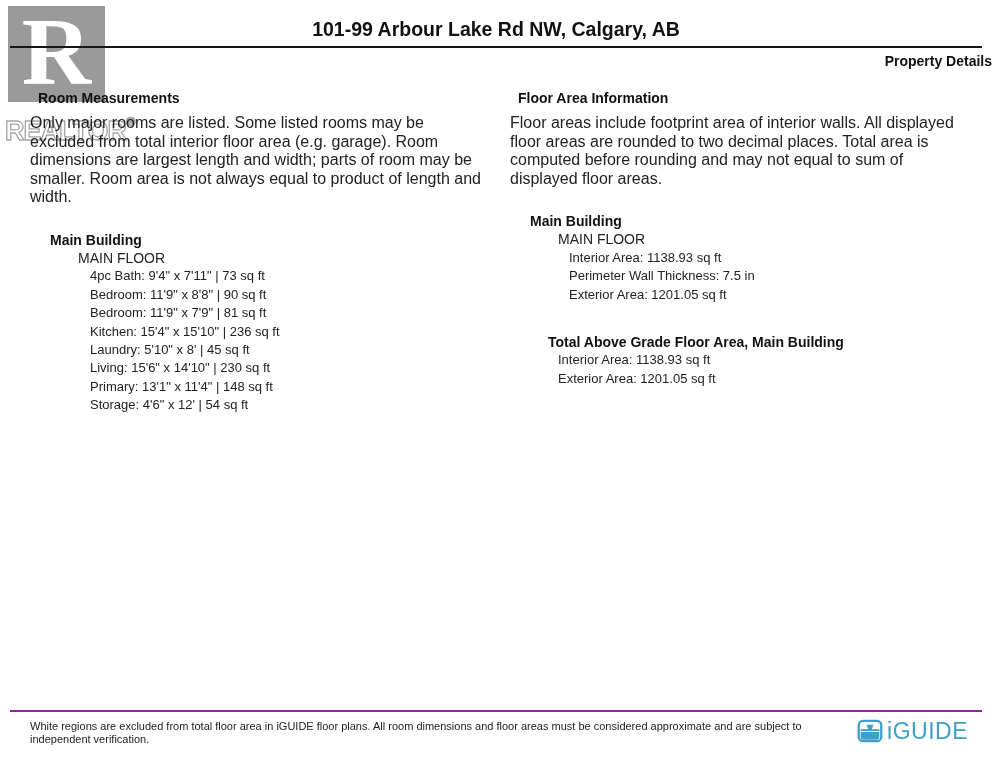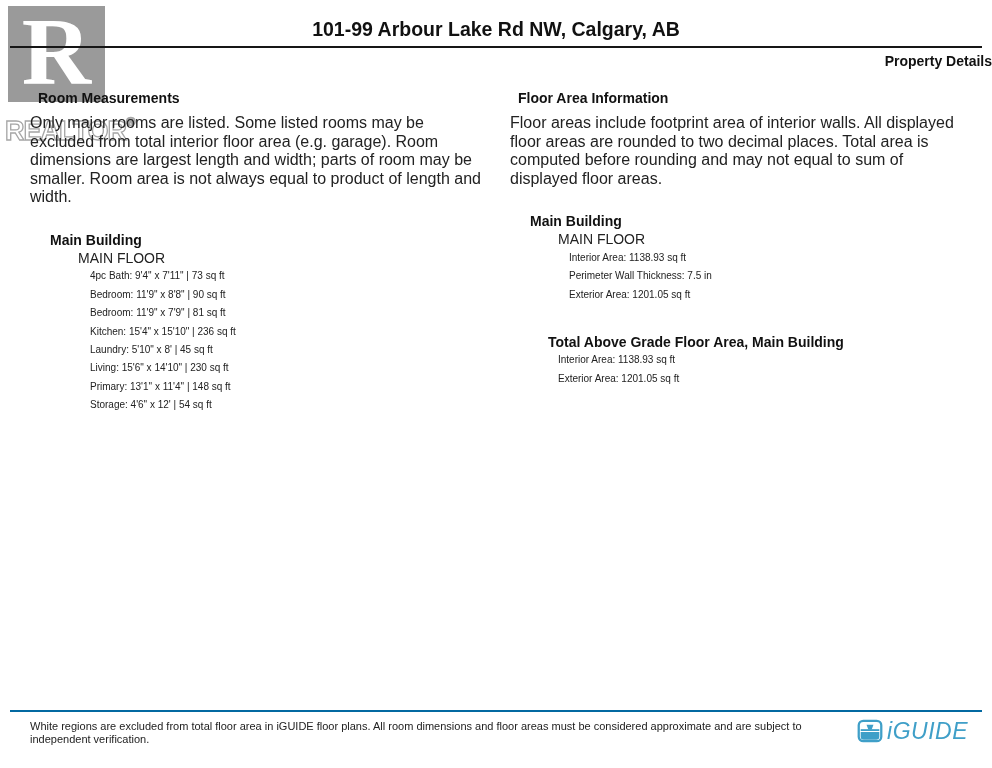--- a/index.html
+++ b/index.html
@@ -106,39 +106,39 @@
     margin-left: 48px;
     font-size: 14px;
     line-height: 18.4px;
     color: #222;
   }
   .item-list { list-style: none; }
   .room-list { margin-left: 60px; }
   .stat-list { margin-left: 59px; }
   .total-list { margin-left: 48px; }
   .item-list li {
-    font-size: 10px;
+    font-size: 13px;
     line-height: 18.4px;
     color: #222;
     white-space: nowrap;
   }
   .total-group { margin-top: 29px; }
   .total-heading {
     margin-left: 38px;
     font-weight: bold;
     font-size: 14px;
     line-height: 18.4px;
     color: #111;
   }
 
   
   .footer {
     position: absolute;
     left: 10px; right: 10px; top: 710px;
-    border-top: 2px solid #0369a1;
+    border-top: 2px solid #a21caf;
     display: flex;
     justify-content: space-between;
     align-items: flex-start;
     z-index: 1;
   }
   .footer-text {
     padding: 8px 0 0 20px;
     font-size: 11px;
     line-height: 13px;
     color: #222;
@@ -146,21 +146,20 @@
   .brand {
     display: flex;
     align-items: center;
     margin: 6px 14px 0 0;
   }
   .brand-icon { display: block; margin-right: 4px; }
   .brand-text {
     font-size: 23px;
     line-height: 26px;
     letter-spacing: 0.5px;
-    font-style: italic;
   }
 </style>
 </head>
 <body>
 
 <div class="watermark">
   <div class="watermark-box">
     <span class="watermark-r">R</span>
   </div>
   <div class="watermark-word"><span>REALTOR</span><span class="reg">®</span></div>

